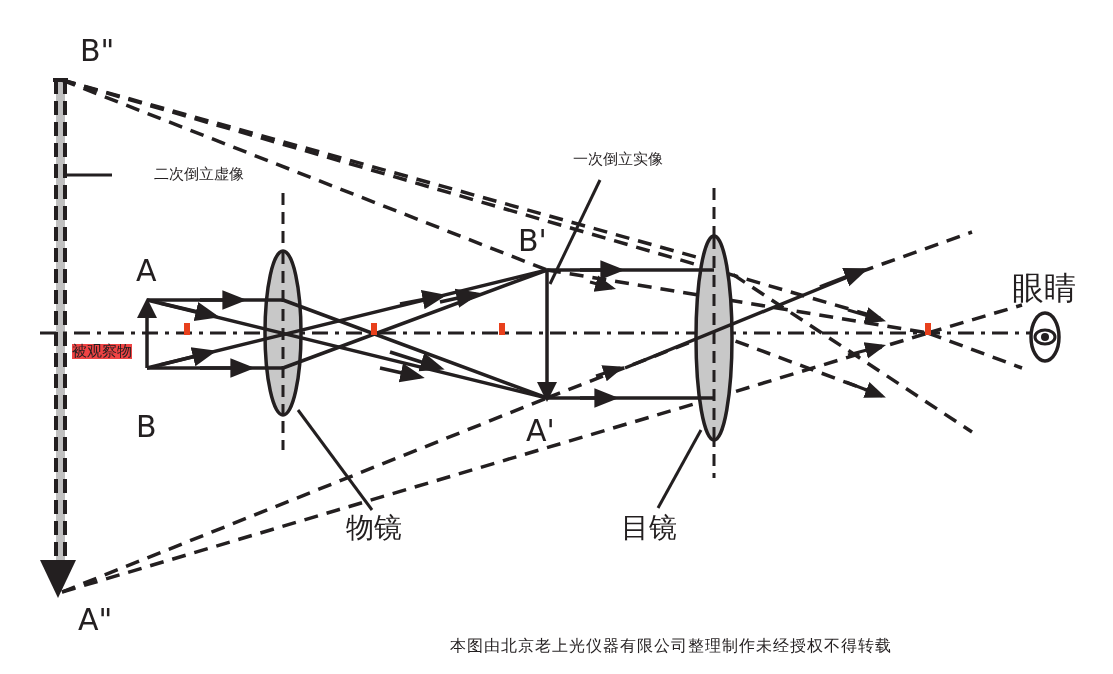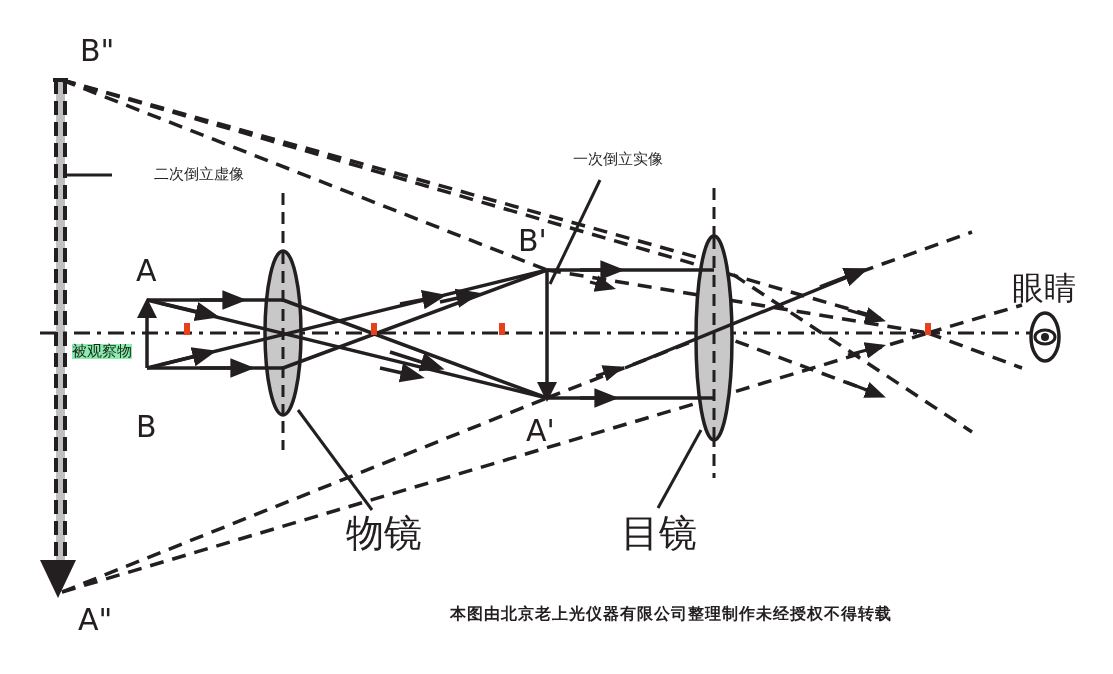--- a/index.html
+++ b/index.html
@@ -1,22 +1,22 @@
 <!DOCTYPE html>
 <html><head>
 <meta charset="utf-8">
 <style>
   html, body { margin: 0; padding: 0; background: #ffffff; }
   body { width: 1113px; height: 674px; position: relative; overflow: hidden; font-family: "DejaVu Sans", sans-serif; }
   svg { position: absolute; left: 0; top: 0; }
   .lbl { position: absolute; color: #231f20; white-space: nowrap; line-height: 1; }
   .big { font-size: 30px; font-family: "DejaVu Sans", sans-serif; }
-  .cn-large { font-size: 38px; }
+  .cn-large { font-size: 28px; }
   .cn-small { font-size: 15px; }
-  .footer { font-size: 16px; font-weight: bold; letter-spacing: 1px; }
+  .footer { font-size: 16px; font-weight: normal; letter-spacing: 1px; margin-top: 32px; }
 </style>
 </head>
 <body>
 
 <svg width="1113" height="674" viewBox="0 0 1113 674">
   <defs>
     <marker id="arr" viewBox="0 0 10 10" refX="8" refY="5" markerWidth="7" markerHeight="7" orient="auto-start-reverse">
       <path d="M0,1 L10,5 L0,9 z" fill="#231f20"></path>
     </marker>
   </defs>
@@ -126,19 +126,19 @@
 
 <div class="lbl big" style="left:80px; top:36px;">B"</div>
 <div class="lbl big" style="left:78px; top:605px;">A"</div>
 <div class="lbl big" style="left:136px; top:256px;">A</div>
 <div class="lbl big" style="left:136px; top:412px;">B</div>
 <div class="lbl big" style="left:518px; top:226px;">B'</div>
 <div class="lbl big" style="left:526px; top:416px;">A'</div>
 
 <div class="lbl cn-small" style="left:122px; top:167px;margin-left:32px;">二次倒立虚像</div>
 <div class="lbl cn-small" style="left:553px; top:152px;margin-left:20px;">一次倒立实像</div>
-<div class="lbl cn-small" style="left:72px; top:344px; background:#86efac;">被观察物</div>
+<div class="lbl cn-small" style="left:72px; top:344px; background:#ef4444;">被观察物</div>
 
 <div class="lbl cn-large" style="left:346px; top:514px;">物镜</div>
 <div class="lbl cn-large" style="left:621px; top:514px;">目镜</div>
 <div class="lbl" style="left:1012px; top:272px; font-size:32px;">眼睛</div>
 
 <div class="lbl footer" style="left:450px; top:606px;">本图由北京老上光仪器有限公司整理制作未经授权不得转载</div>
 
 </body></html>

